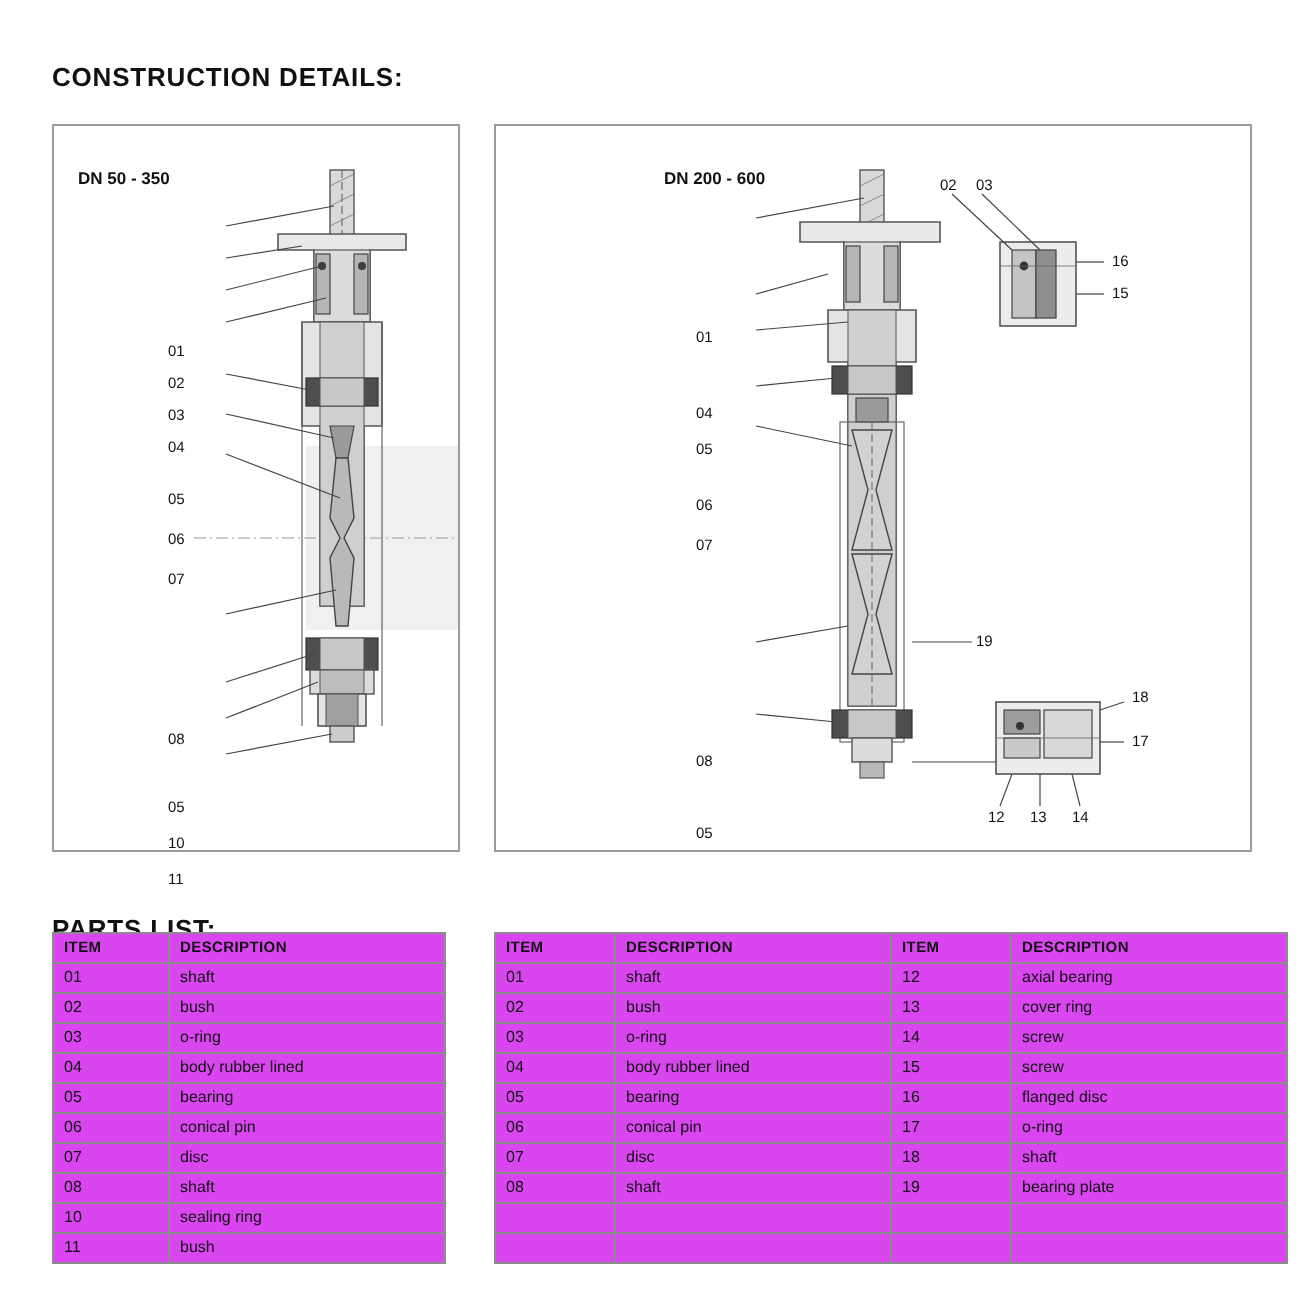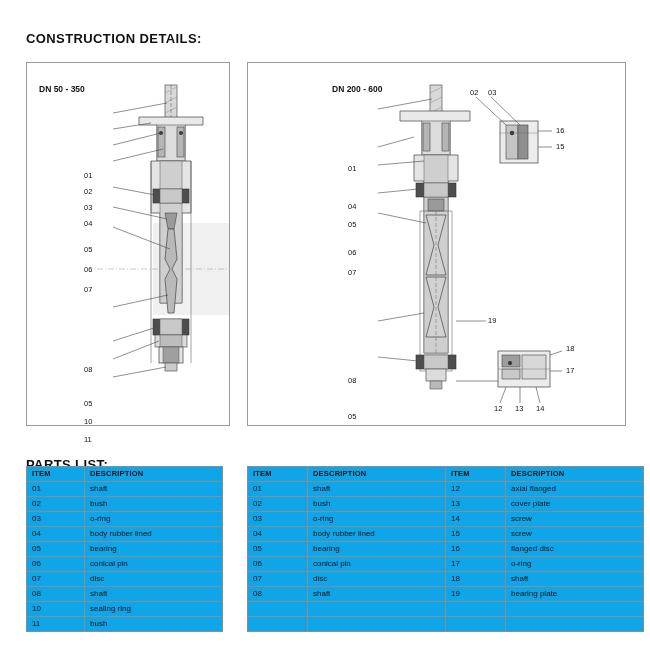--- a/index.html
+++ b/index.html
@@ -52,21 +52,21 @@
     color: #111;
     white-space: nowrap;
     line-height: 8px;
   }
 
   
   .tbl {
     position: absolute;
     border-collapse: collapse;
     font-size: 8px;
-    background: #0ea5e9;
+    background: #d946ef;
   }
   .tbl td, .tbl th {
     border: 1px solid #8c8c8c;
     padding: 2px 4px 2px 5px;
     height: 10px;
     font-weight: normal;
     text-align: left;
     color: #111;
     line-height: 10px;
   }
@@ -319,27 +319,27 @@
         <th class="c-desc">DESCRIPTION</th>
         <th class="c-item">ITEM</th>
         <th class="c-desc">DESCRIPTION</th>
       </tr>
     </thead>
     <tbody>
       <tr>
         <td class="c-item">01</td>
         <td class="c-desc">shaft</td>
         <td class="c-item">12</td>
-        <td class="c-desc">axial flanged</td>
+        <td class="c-desc">axial bearing</td>
       </tr>
       <tr>
         <td class="c-item">02</td>
         <td class="c-desc">bush</td>
         <td class="c-item">13</td>
-        <td class="c-desc">cover plate</td>
+        <td class="c-desc">cover ring</td>
       </tr>
       <tr>
         <td class="c-item">03</td>
         <td class="c-desc">o-ring</td>
         <td class="c-item">14</td>
         <td class="c-desc">screw</td>
       </tr>
       <tr>
         <td class="c-item">04</td>
         <td class="c-desc">body rubber lined</td>

